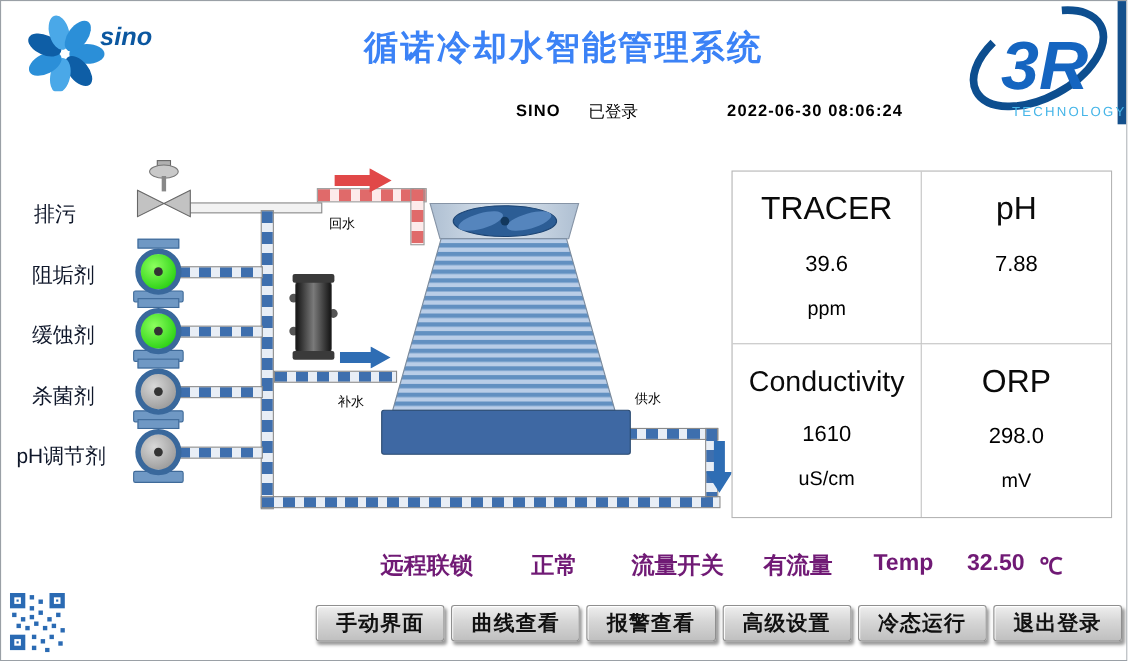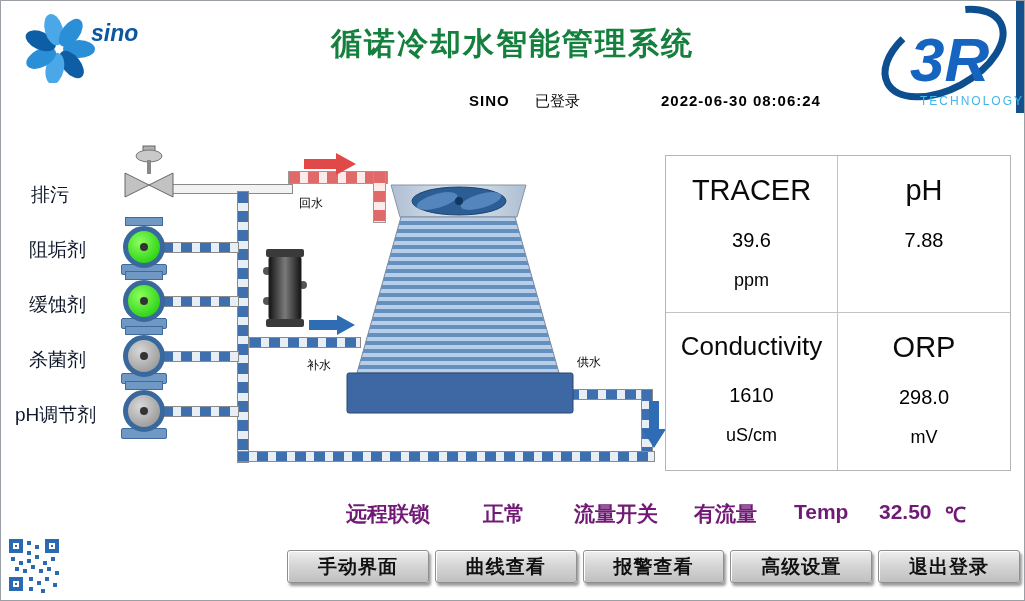--- a/index.html
+++ b/index.html
@@ -7,21 +7,21 @@
   .screen {
     position: relative; width: 1025px; height: 601px;
     background: #ffffff; border: 1px solid #9aa0a6; overflow: hidden;
   }
   .abs { position: absolute; }
 
   
   .page-title {
     position: absolute; left: 0; top: 22px; width: 100%;
     text-align: center; font-size: 31px; font-weight: 600;
-    letter-spacing: 2px; color: #15803d;
+    letter-spacing: 2px; color: #3b82f6;
   }
   .status-line span { position: absolute; top: 91px; font-size: 15px; color: #000; }
   .st-user   { left: 468px; font-weight: bold; letter-spacing: 1px; }
   .st-login  { left: 534px; }
   .st-time   { left: 660px; font-weight: bold; letter-spacing: 1px; }
 
   
   .chem-label { position: absolute; font-size: 19px; color: #0f172a; }
 
   
@@ -294,16 +294,17 @@
         <rect x="20" y="48" width="4" height="4"></rect>
         <rect x="32" y="50" width="4" height="4"></rect>
     </g>
   </svg>
 
   <div class="btnrow">
     <button class="btn">手动界面</button>
     <button class="btn">曲线查看</button>
     <button class="btn">报警查看</button>
     <button class="btn">高级设置</button>
+    <button class="btn">冷态运行</button>
     <button class="btn">退出登录</button>
   </div>
 
 </div>
 
 </body></html>

